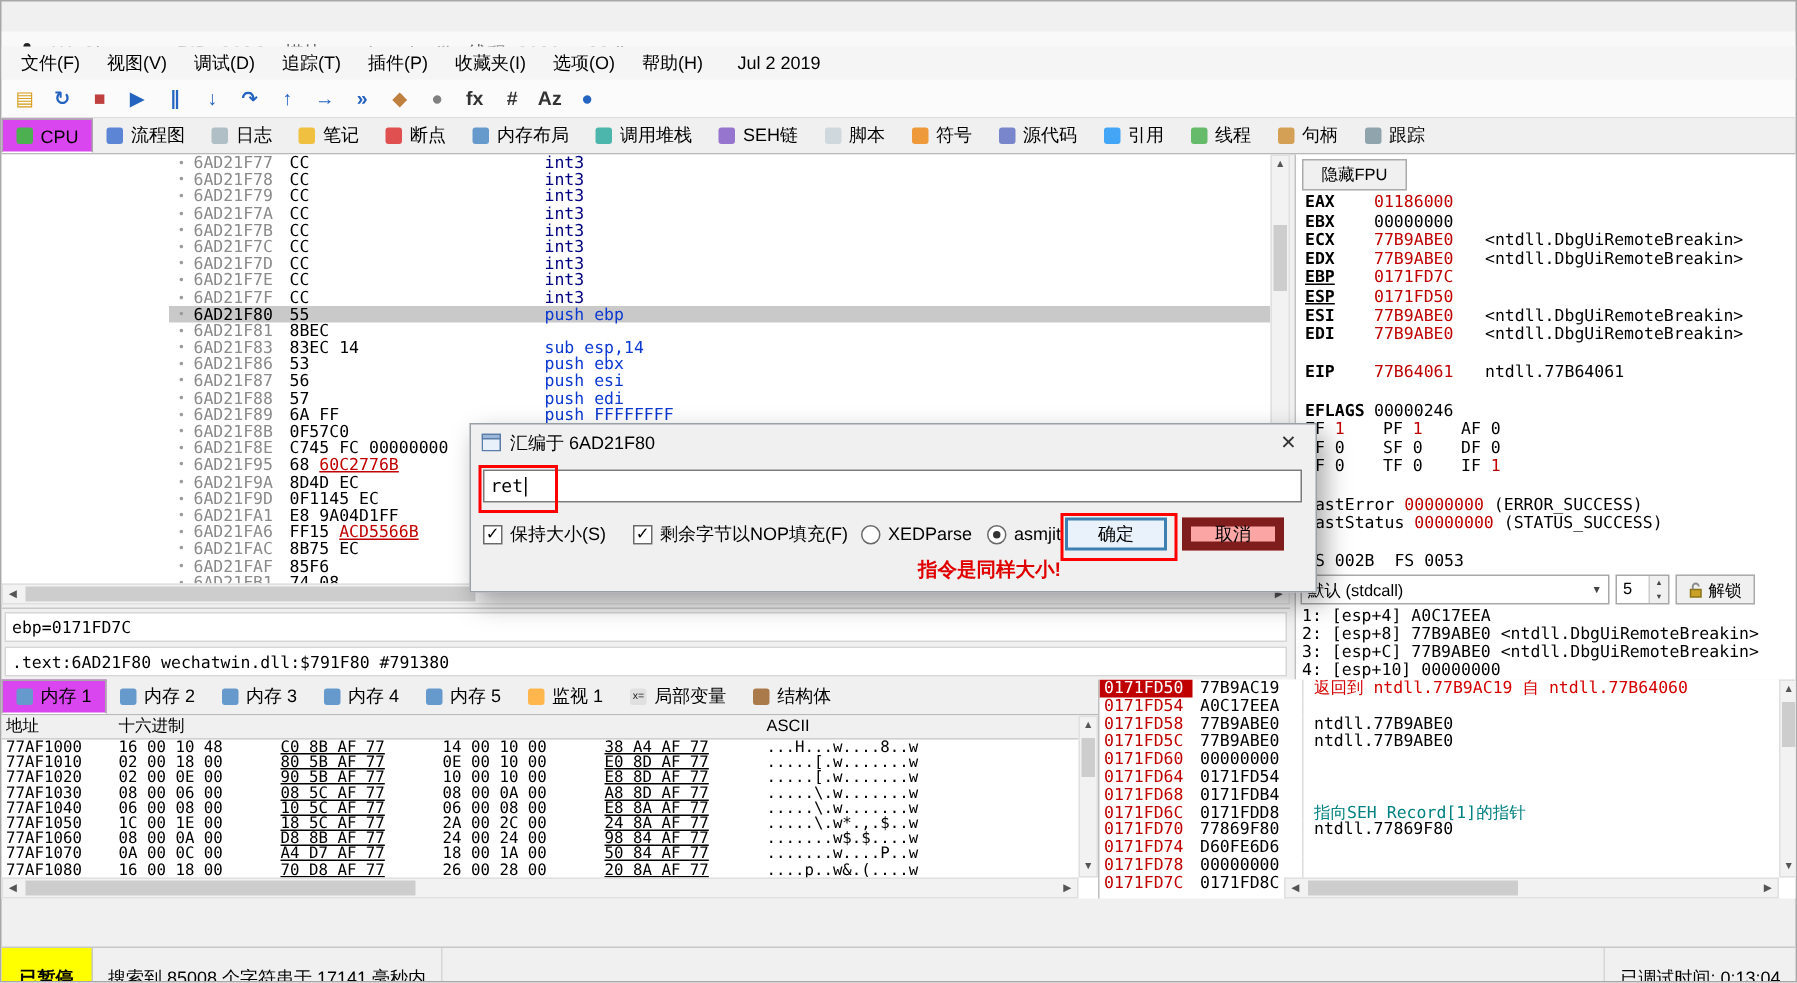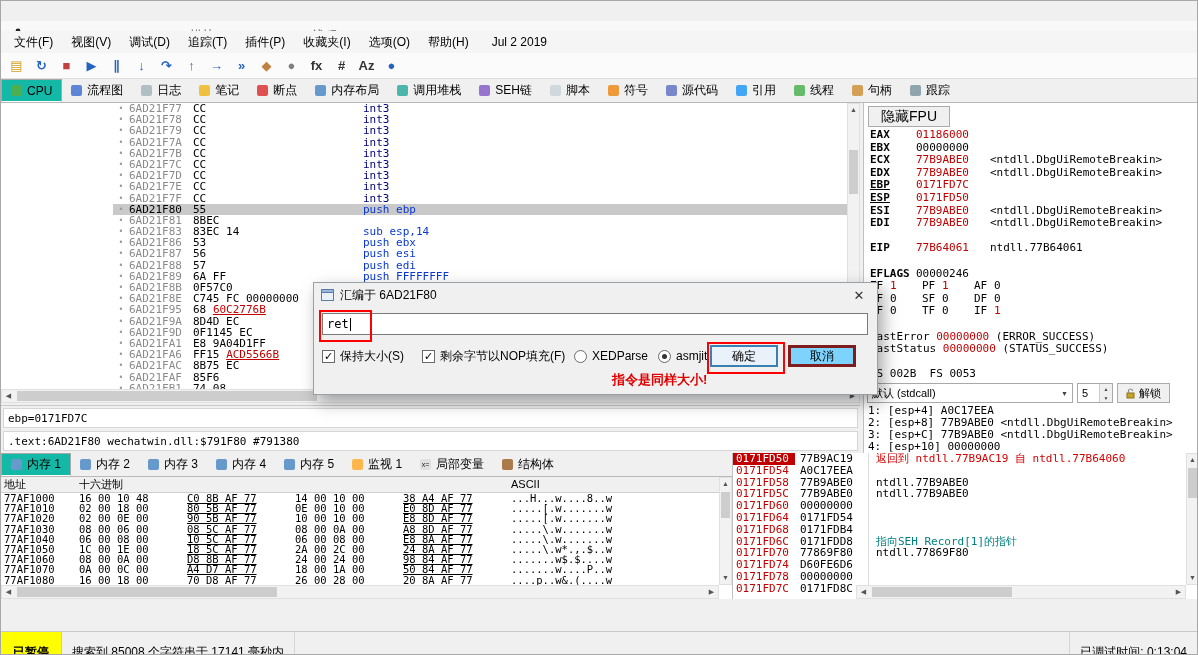--- a/index.html
+++ b/index.html
@@ -20,21 +20,21 @@
 
   
   .toolbar{position:absolute;left:0;top:52px;width:100%;height:26px;background:#fbfbfb;border-bottom:1px solid #dedede;display:flex;align-items:center;padding-left:4px;box-sizing:border-box;gap:2px;}
   .tool-btn{width:23px;height:21px;display:flex;align-items:center;justify-content:center;font-size:13px;font-weight:bold;border-radius:2px;}
 
   
   .tabbar{display:flex;align-items:flex-end;background:#f0f0f0;border-bottom:1px solid #b9b9b9;box-sizing:border-box;}
   #top-tabs{position:absolute;left:0;top:78px;width:100%;height:24px;}
   #bottom-tabs{position:absolute;left:0;top:452px;width:731px;height:24px;}
   .tab{display:flex;align-items:center;gap:5px;padding:0 9px;height:23px;box-sizing:border-box;white-space:nowrap;}
-  .tab.selected{background:#14b8a6;border:1px solid #a8a8a8;border-bottom:1px solid #fff;}
+  .tab.selected{background:#d946ef;border:1px solid #a8a8a8;border-bottom:1px solid #fff;}
   .tab-icon{width:11px;height:11px;display:inline-flex;align-items:center;justify-content:center;border-radius:2px;font-size:7px;color:#222;flex:0 0 auto;}
 
   
   .disasm{position:absolute;left:0;top:102px;width:846px;height:286px;background:#fff;overflow:hidden;font-family:"DejaVu Sans Mono",monospace;font-size:11px;}
   .drow{display:flex;height:11.2px;line-height:11.2px;white-space:pre;}
   .drow.sel{background:linear-gradient(90deg,rgba(0,0,0,0) 0 112px,#c9c9c9 112px 100%);}
   .d-jump{width:112px;flex:0 0 auto;}
   .d-dot{width:16px;flex:0 0 auto;text-align:center;color:#9a9a9a;font-size:8px;}
   .d-addr{width:64px;flex:0 0 auto;color:#8a8a8a;}
   .drow.sel .d-addr{color:#000;}
@@ -52,21 +52,21 @@
   .sbv .sb-btn{height:12px;line-height:12px;font-size:7px;text-align:center;flex:0 0 auto;}
   .sbv .sb-track{flex:1;position:relative;}
   .sbv .sb-thumb{position:absolute;left:1px;right:1px;background:#cdcdcd;}
   .sbh{display:flex;flex-direction:row;align-items:stretch;}
   .sbh .sb-btn{width:13px;font-size:7px;display:flex;align-items:center;justify-content:center;flex:0 0 auto;}
   .sbh .sb-track{flex:1;position:relative;}
   .sbh .sb-thumb{position:absolute;top:1px;bottom:1px;background:#cdcdcd;}
 
   
   .rpane{position:absolute;left:862px;top:102px;width:336px;height:350px;background:#fff;border-left:1px solid #c0c0c0;box-sizing:border-box;overflow:hidden;font-family:"DejaVu Sans Mono",monospace;font-size:11px;}
-  .fpu-btn{position:absolute;left:4px;top:3px;height:19px;padding:0 12px;border:1px solid #ababab;background:#f0f0f0;font-family:"Liberation Sans","DejaVu Sans",sans-serif;font-size:14px;display:flex;align-items:center;}
+  .fpu-btn{position:absolute;left:4px;top:3px;height:19px;padding:0 12px;border:1px solid #ababab;background:#f0f0f0;font-family:"Liberation Sans","DejaVu Sans",sans-serif;font-size:11px;display:flex;align-items:center;}
   #registers{position:absolute;left:6px;top:26px;right:2px;}
   .reg-line{height:12.6px;line-height:12.6px;white-space:pre;display:flex;}
   .reg-name{width:46px;flex:0 0 auto;font-weight:bold;}
   .reg-name.u{text-decoration:underline;}
   .reg-val{width:74px;flex:0 0 auto;}
   .red{color:#c00000;}
   .reg-extra{flex:1;}
   .flag-cell{width:52px;flex:0 0 auto;}
   .callconv{position:absolute;left:3px;top:280px;height:20px;display:flex;align-items:center;gap:4px;font-family:"Liberation Sans","DejaVu Sans",sans-serif;font-size:11px;}
   .combo{width:206px;height:20px;border:1px solid #a9a9a9;background:#fff;display:flex;align-items:center;justify-content:space-between;padding:0 4px;box-sizing:border-box;}
@@ -120,21 +120,21 @@
   .dialog{position:absolute;left:312px;top:281px;width:563px;height:111px;background:#f0f0f0;border:1px solid #98a0a8;box-shadow:5px 7px 16px rgba(0,0,0,.35);z-index:50;}
   .dlg-title{height:24px;display:flex;align-items:center;gap:6px;padding:0 7px;}
   .dlg-close{margin-left:auto;color:#333;font-size:13px;width:22px;text-align:center;}
   .dlg-input{position:absolute;left:8px;top:30px;width:546px;height:22px;border:1px solid #7a7a7a;background:#fff;box-sizing:border-box;display:flex;align-items:center;padding:0 4px;font-family:"DejaVu Sans Mono",monospace;font-size:12px;}
   .caret{display:inline-block;width:1px;height:13px;background:#000;margin-left:1px;}
   .dlg-controls{position:absolute;left:8px;top:62px;width:547px;height:22px;}
   .dlg-controls > *{position:absolute;display:flex;align-items:center;gap:5px;height:22px;}
   .cb{width:13px;height:13px;border:1px solid #6a6a6a;background:#fff;display:inline-flex;align-items:center;justify-content:center;font-size:11px;line-height:11px;box-sizing:border-box;}
   .rb{width:13px;height:13px;border:1px solid #6a6a6a;border-radius:50%;background:#fff;position:relative;box-sizing:border-box;}
   .rb.on::after{content:"";position:absolute;inset:3px;border-radius:50%;background:#333;}
-  .dlg-btn{width:68px;height:22px;border:3px solid #7f1d1d;background:#7dd3fc;display:flex;align-items:center;justify-content:center;box-sizing:border-box;}
+  .dlg-btn{width:68px;height:22px;border:6px solid #7f1d1d;background:#fca5a5;display:flex;align-items:center;justify-content:center;box-sizing:border-box;}
   .dlg-btn.primary{border:2px solid #3c7fb1;background:#e9f2fa;}
   .dlg-note{position:absolute;left:298px;top:88px;color:#e00000;font-weight:bold;font-size:13px;}
   .red-box{position:absolute;border:2px solid #ff0000;pointer-events:none;z-index:60;}
 </style>
 </head>
 <body>
 
 <div class="app">
 
   <div class="titlebar">

